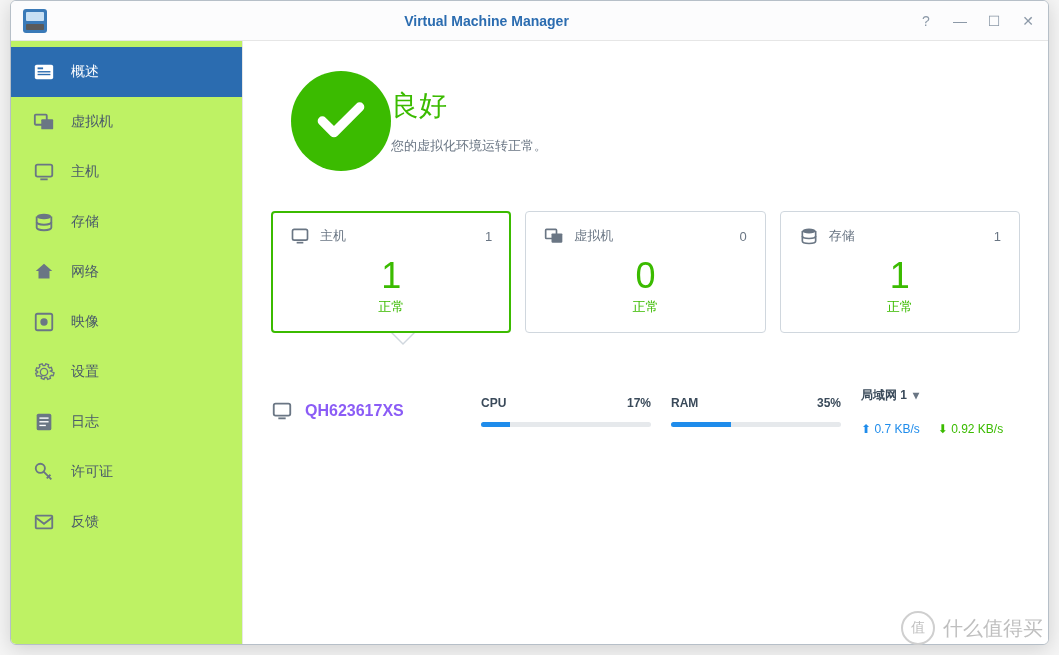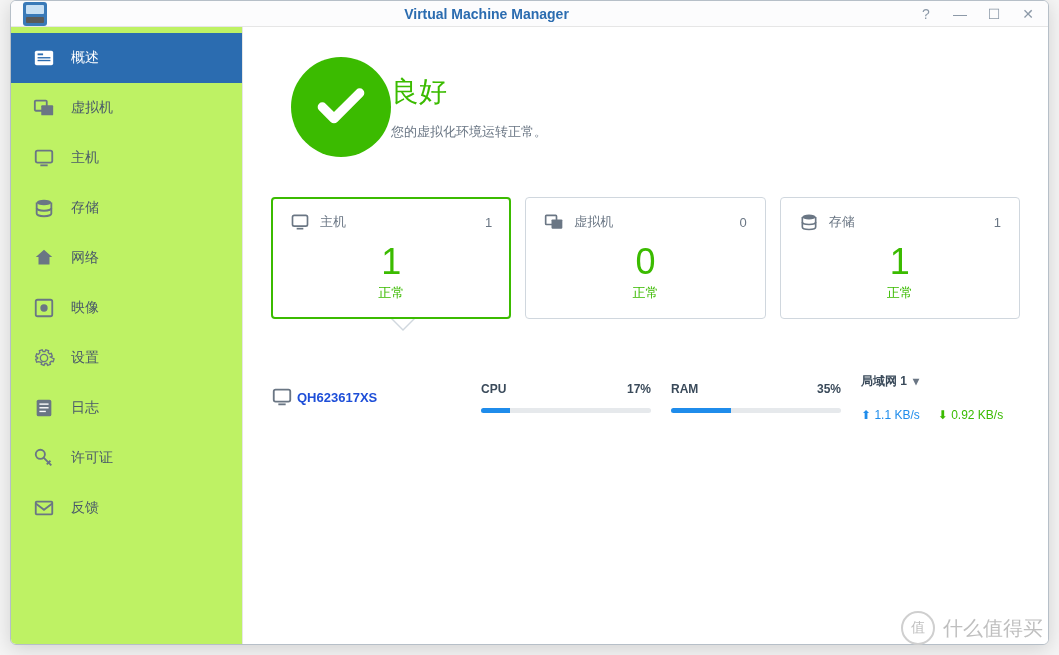--- a/index.html
+++ b/index.html
@@ -16,21 +16,21 @@
     left: 10px; top: 0; right: 10px; bottom: 10px;
     background: #fff;
     border: 1px solid #b6bfc8;
     border-radius: 6px;
     box-shadow: 0 4px 20px rgba(0,0,0,0.15);
     display: flex;
     flex-direction: column;
     overflow: hidden;
   }
   .titlebar {
-    height: 26px;
+    height: 40px;
     display: flex;
     align-items: center;
     padding: 12px 12px;
     border-bottom: 1px solid #e6e6e6;
     background: #fcfcfd;
   }
   .titlebar .app-icon {
     width: 24px; height: 24px;
     background: #3a7ab8;
     border-radius: 3px;
@@ -178,23 +178,23 @@
     border-right: 10px solid transparent;
     border-top: 10px solid #fff;
   }
   .host-row {
     display: flex;
     align-items: center;
     padding: 14px 0;
     gap: 20px;
   }
   .host-row .hname {
-    display: flex; align-items: center; gap: 4px;
+    display: flex; align-items: center; gap: 12px;
     width: 190px;
-    color: #1d4ed8; font-size: 13px; font-weight: 600;
+    color: #8b5cf6; font-size: 16px; font-weight: 600;
   }
   .host-row .hname svg { width: 22px; height: 22px; fill: #6a7684; }
   .metric {
     width: 170px;
   }
   .metric .mhead {
     display: flex; justify-content: space-between;
     color: #3a4a5a; font-size: 12px; font-weight: 600;
     margin-bottom: 12px;
   }
@@ -447,21 +447,21 @@
               <div class="fill" style="width:35%"></div>
             </div>
         </div>
 
         <div class="netcol">
           <div class="nethead">
             <span>局域网 1</span>
             <span style="color:#6a7684">▾</span>
           </div>
           <div class="netstats">
-            <span class="up">⬆ <span>1.1 KB/s</span></span>
+            <span class="up">⬆ <span>0.7 KB/s</span></span>
             <span class="down">⬇ <span>0.92 KB/s</span></span>
           </div>
         </div>
       </div>
 
     </div>
   </div>
 </div>
 
 <div class="watermark">

